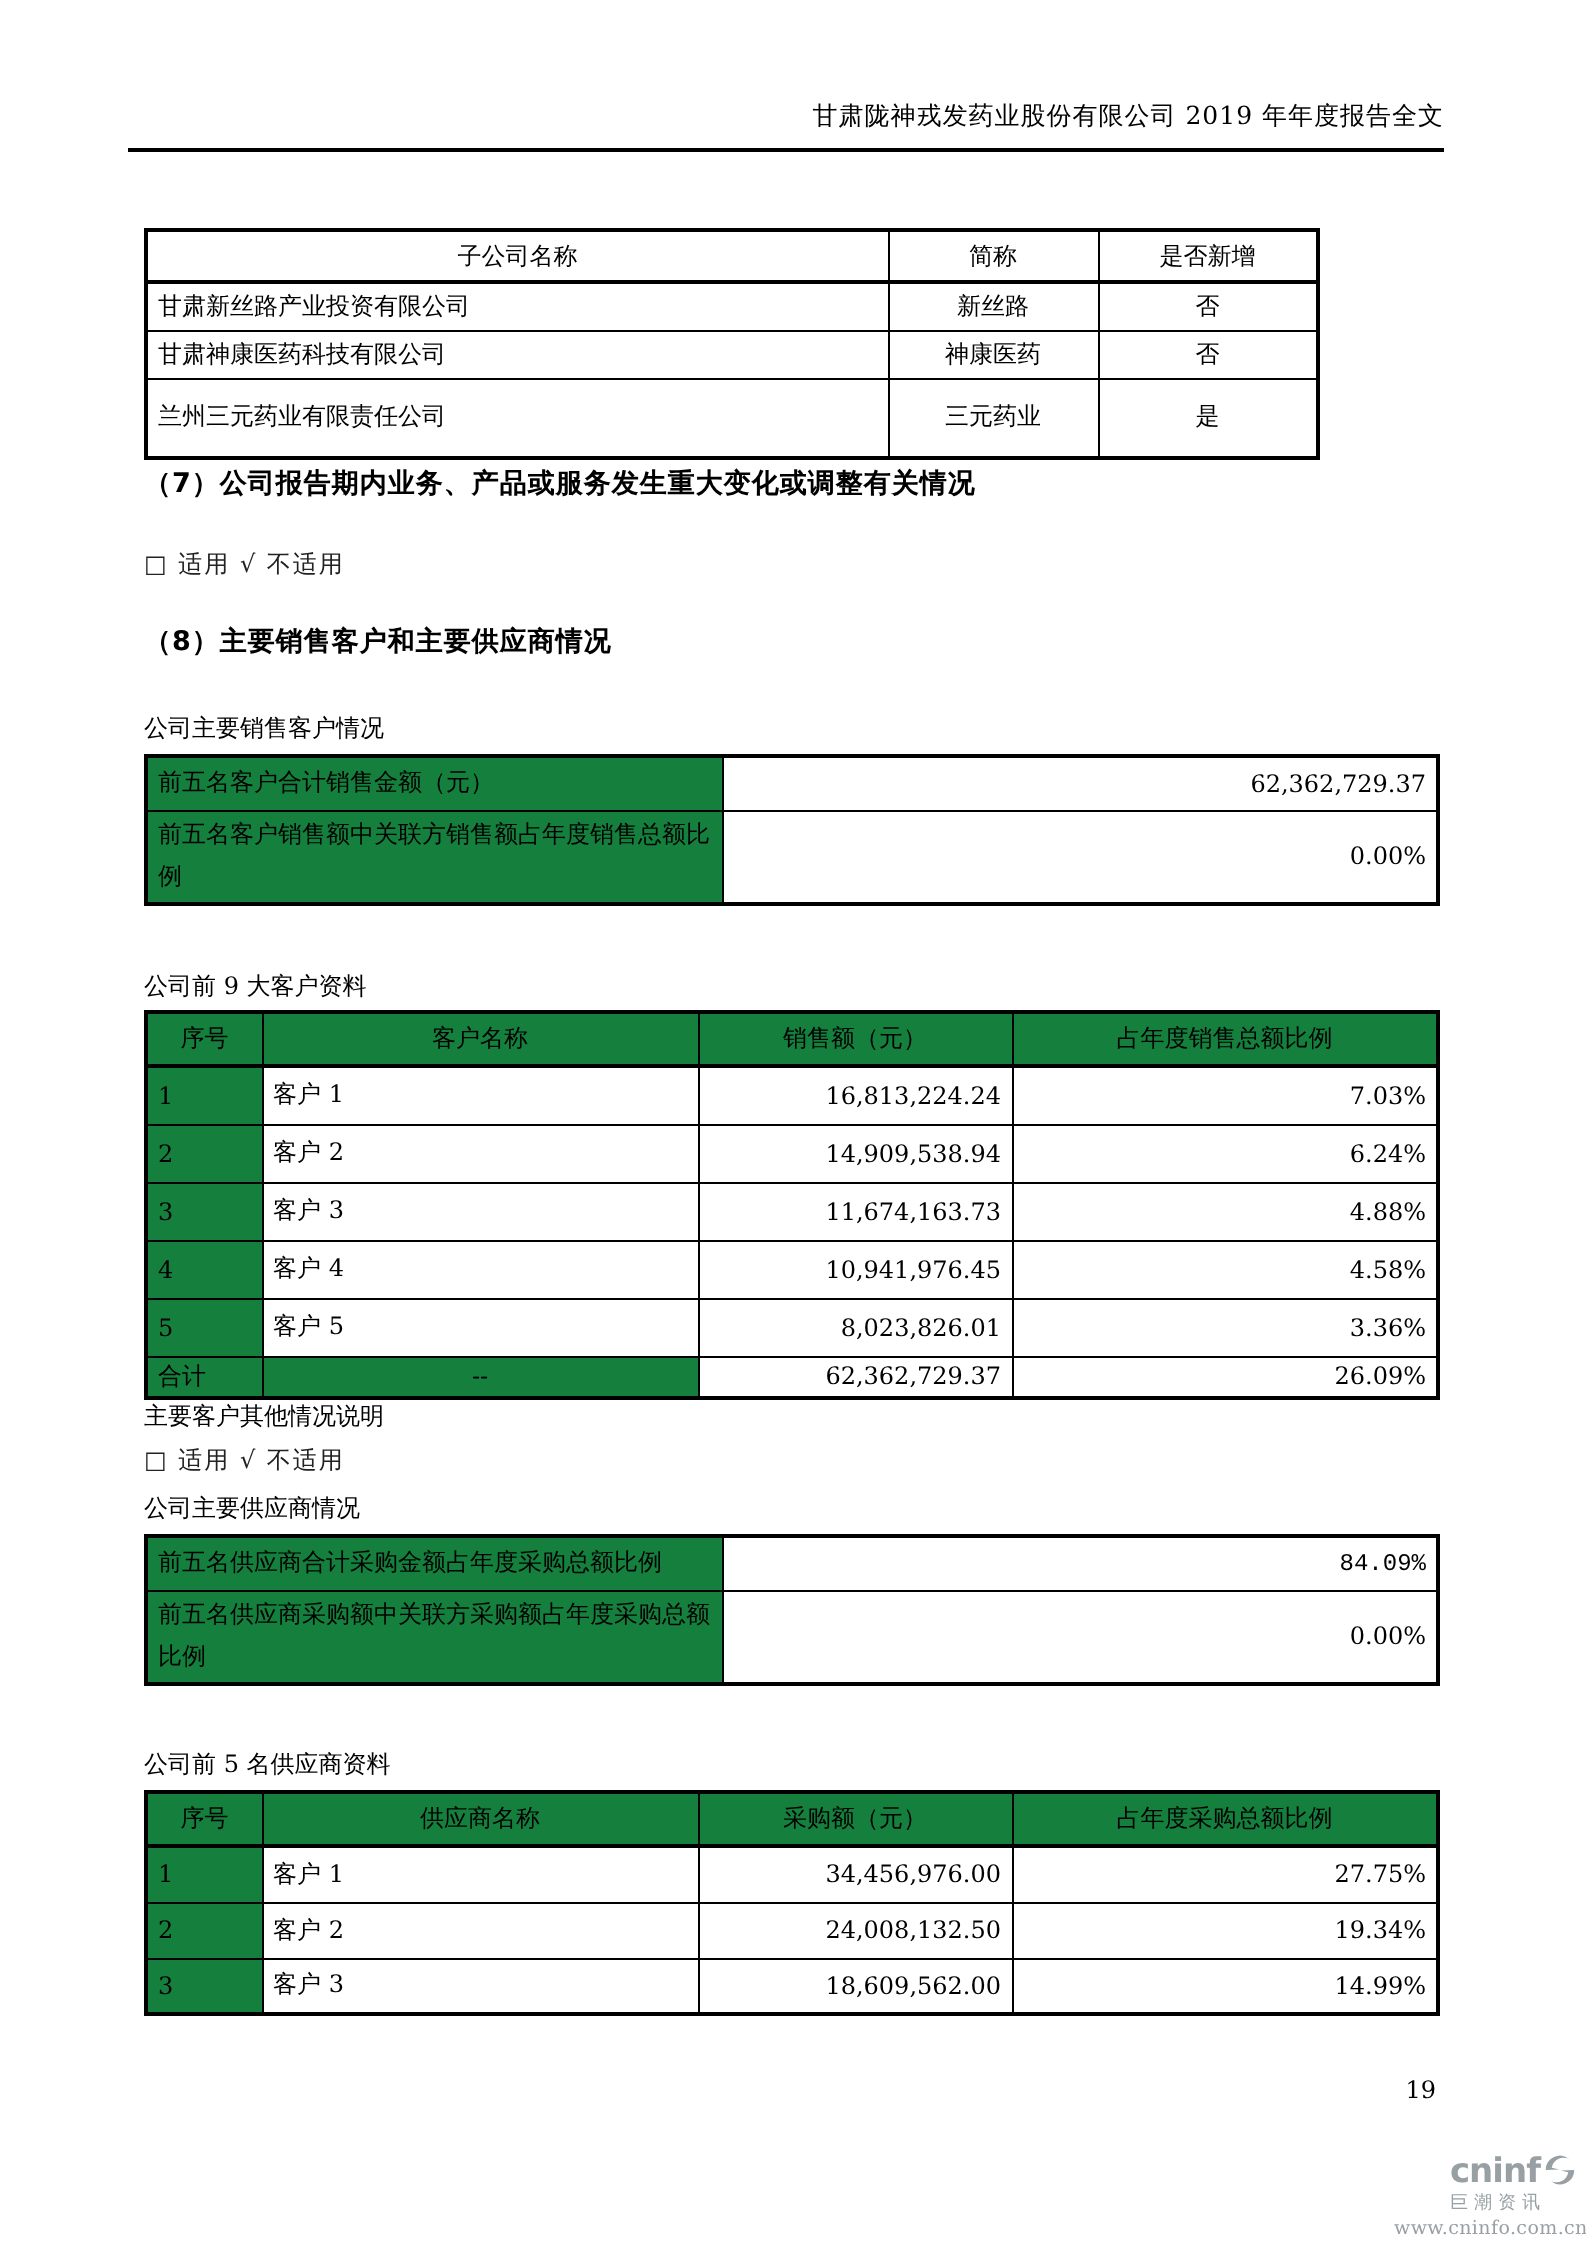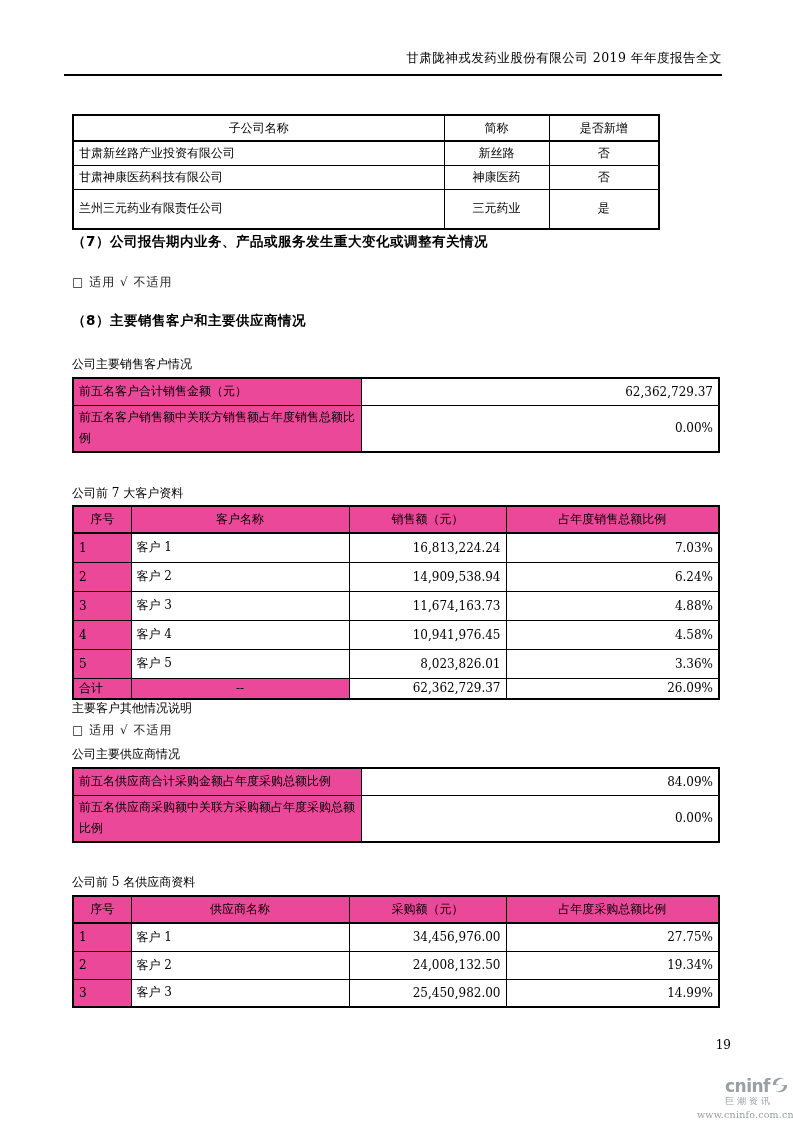--- a/index.html
+++ b/index.html
@@ -33,28 +33,28 @@
   
   table {
     border-collapse: collapse; table-layout: fixed;
     font-size: 12px; border: 2px solid #000;
   }
   th, td {
     border: 1px solid #000; padding: 1px 5px;
     overflow: hidden; font-weight: normal; vertical-align: middle;
   }
   th { border-bottom: 2px solid #000; text-align: center; }
-  .gray { background: #ec4899; }
+  .gray { background: #15803d; }
   .al { text-align: left; }
   .ac { text-align: center; }
   .ar { text-align: right; }
   .wrap2 { line-height: 1.8; }
 
   
-  .page-num { top: 1038px; right: 62px; font-size: 12px; text-align: right; }
+  .page-num { top: 1038px; right: 75px; font-size: 12px; text-align: right; }
   .cninfo-logo { top: 1076px; right: 4px; width: 92px; text-align: right; color: #98a0a4; }
   .logo-row1 { display: flex; justify-content: flex-end; gap: 1px; }
   .logo-word {
     font-family: "DejaVu Sans", "Liberation Sans", sans-serif;
     font-weight: bold; font-size: 17px; letter-spacing: -0.5px; color: #98a0a4;
   }
   .logo-sub { font-size: 9px; letter-spacing: 3px; padding-right: 16px; margin-top: -1px; }
   .logo-url { font-size: 9.5px; letter-spacing: 0.2px; margin-top: 1px; }
   .swirl-icon svg { display: block; }
 </style>
@@ -110,21 +110,21 @@
     <td class="gray al">前五名客户合计销售金额（元）</td>
     <td class="ar">62,362,729.37</td>
   </tr>
   <tr style="height:47px;">
     <td class="gray al wrap2">前五名客户销售额中关联方销售额占年度销售总额比例</td>
     <td class="ar">0.00%</td>
   </tr>
 </tbody>
   </table>
 
-<div class="abs plain-label" style="top:485px; left:72px;">公司前 7 大客户资料</div>
+<div class="abs plain-label" style="top:485px; left:72px;">公司前 9 大客户资料</div>
 <table class="abs" style="top:505px; left:72px; width:646px;">
   <colgroup>
       <col style="width:58px">
       <col style="width:218px">
       <col style="width:157px">
       <col style="width:213px">
     </colgroup>
   <tbody>
       <tr style="height:27px;">
     <th class="gray">序号</th>
@@ -174,21 +174,21 @@
 <div class="abs plain-label" style="top:700px; left:72px;">主要客户其他情况说明</div>
 <div class="abs applicability" style="top:722px; left:72px;">□ 适用 √ 不适用</div>
 
 <div class="abs plain-label" style="top:746px; left:72px;">公司主要供应商情况</div>
 <table class="abs" style="top:767px; left:72px; width:646px;">
   <colgroup>
       <col style="width:288px">
       <col style="width:358px">
     </colgroup>
   <tbody>
-  <tr style="height:27px;">
+  <tr style="height:27px;font-family:Liberation Mono, monospace;">
     <td class="gray al">前五名供应商合计采购金额占年度采购总额比例</td>
     <td class="ar">84.09%</td>
   </tr>
   <tr style="height:47px;">
     <td class="gray al wrap2">前五名供应商采购额中关联方采购额占年度采购总额比例</td>
     <td class="ar">0.00%</td>
   </tr>
 </tbody>
   </table>
 
@@ -215,21 +215,21 @@
   </tr>
   <tr style="height:28px;">
     <td class="gray al">2</td>
     <td class="al">客户 2</td>
     <td class="ar">24,008,132.50</td>
     <td class="ar">19.34%</td>
   </tr>
   <tr style="height:28px;">
     <td class="gray al">3</td>
     <td class="al">客户 3</td>
-    <td class="ar">25,450,982.00</td>
+    <td class="ar">18,609,562.00</td>
     <td class="ar">14.99%</td>
   </tr>
 </tbody>
   </table>
 
 <div class="abs page-num">19</div>
 
 <div class="abs cninfo-logo">
   <div class="logo-row1">
     <span class="logo-word">cninf</span>

